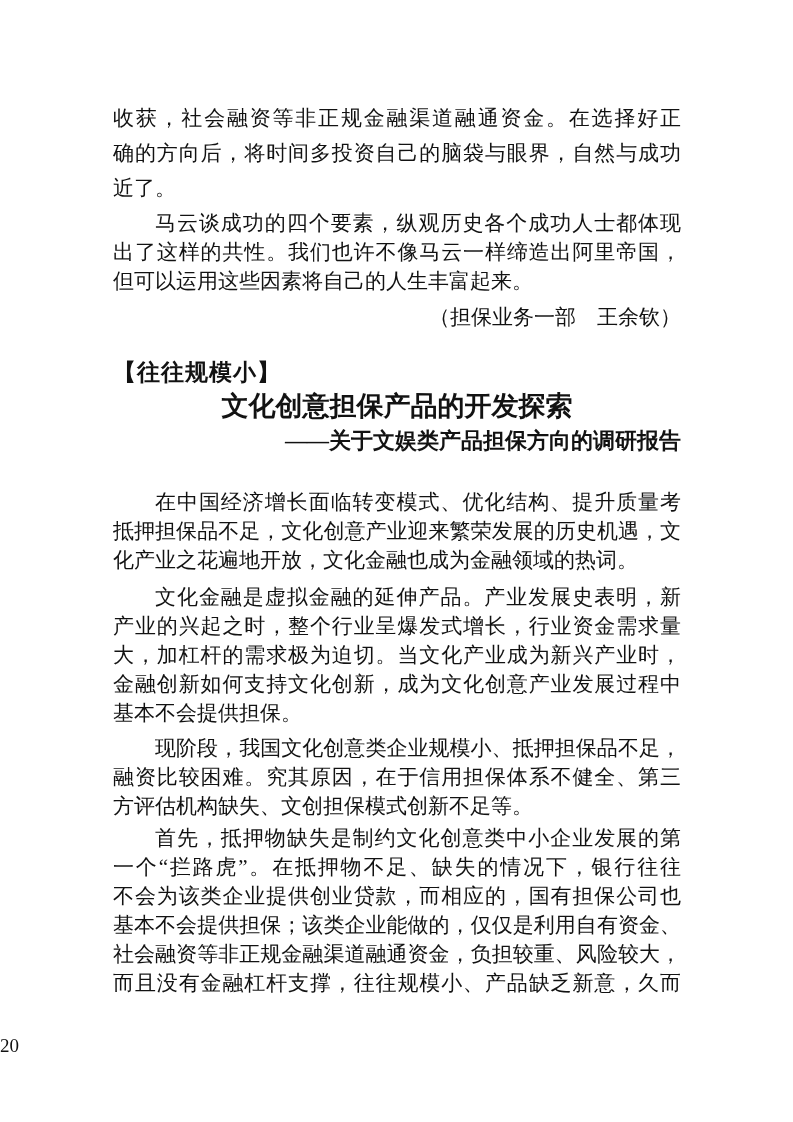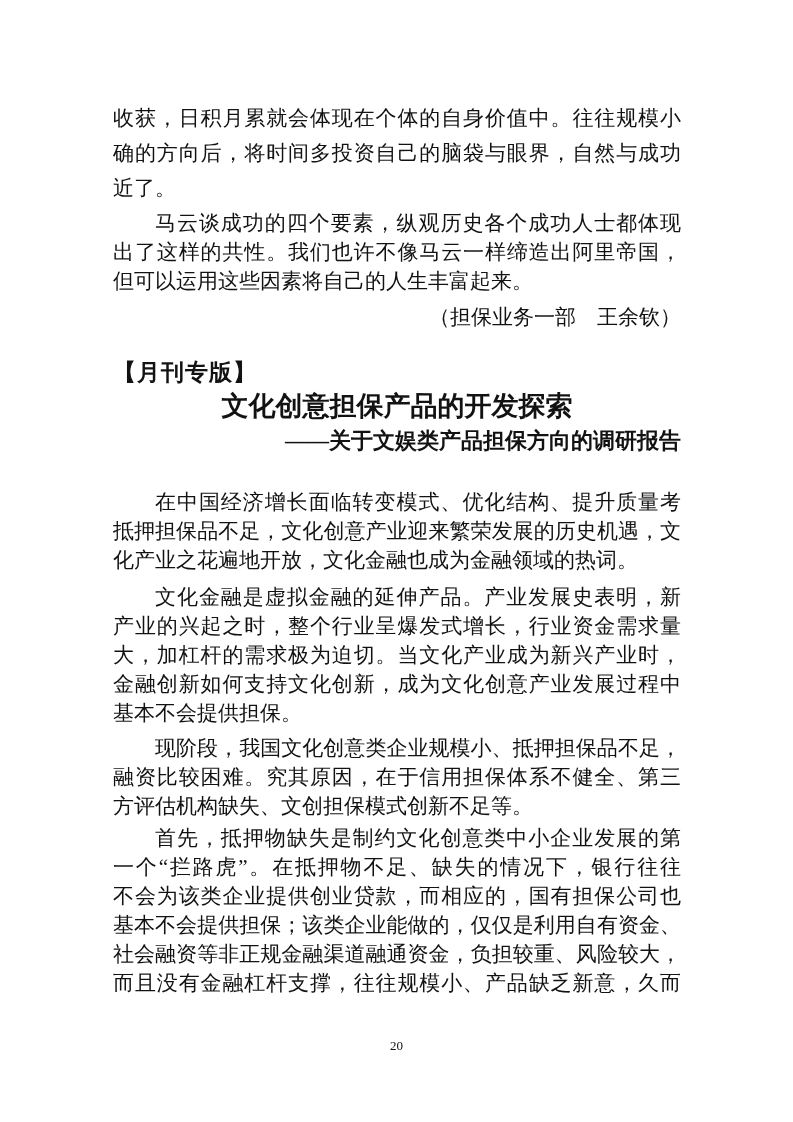--- a/index.html
+++ b/index.html
@@ -71,48 +71,47 @@
   #feature-paras .para:nth-child(1) { margin-top: 33px; }
   #feature-paras .para:nth-child(2) { margin-top: 8px; }
   #feature-paras .para:nth-child(3) { margin-top: 6px; }
   #feature-paras .para:nth-child(4) { margin-top: 3px; }
 
   .page-number {
     position: absolute;
     left: 0;
     right: 0;
     top: 1036px;
-    text-align: center;
-    font-size: 13px;
+    font-size: 19px;
     line-height: 20px;
   }
 </style>
 </head>
 <body>
 
 <div class="text-column">
 
   <section id="article-end">
     <div id="article-end-paras">
         <div class="para">
-          <div class="line">收获，日积月累就会体现在个体的自身价值中。往往规模小</div>
+          <div class="line">收获，社会融资等非正规金融渠道融通资金。在选择好正</div>
           <div class="line">确的方向后，将时间多投资自己的脑袋与眼界，自然与成功</div>
           <div class="line flush-left">近了。</div>
         </div>
         <div class="para">
           <div class="line indent">马云谈成功的四个要素，纵观历史各个成功人士都体现</div>
           <div class="line">出了这样的共性。我们也许不像马云一样缔造出阿里帝国，</div>
           <div class="line flush-left">但可以运用这些因素将自己的人生丰富起来。</div>
         </div>
       </div>
     <div class="byline">（担保业务一部　王余钦）</div>
   </section>
 
   <section id="feature">
-    <div class="section-label">【月刊专版】</div>
+    <div class="section-label">【往往规模小】</div>
     <h1 class="feature-title">文化创意担保产品的开发探索</h1>
     <div class="feature-subtitle">——关于文娱类产品担保方向的调研报告</div>
     <div id="feature-paras">
         <div class="para">
           <div class="line indent">在中国经济增长面临转变模式、优化结构、提升质量考</div>
           <div class="line">抵押担保品不足，文化创意产业迎来繁荣发展的历史机遇，文</div>
           <div class="line flush-left">化产业之花遍地开放，文化金融也成为金融领域的热词。</div>
         </div>
         <div class="para">
           <div class="line indent">文化金融是虚拟金融的延伸产品。产业发展史表明，新</div>

